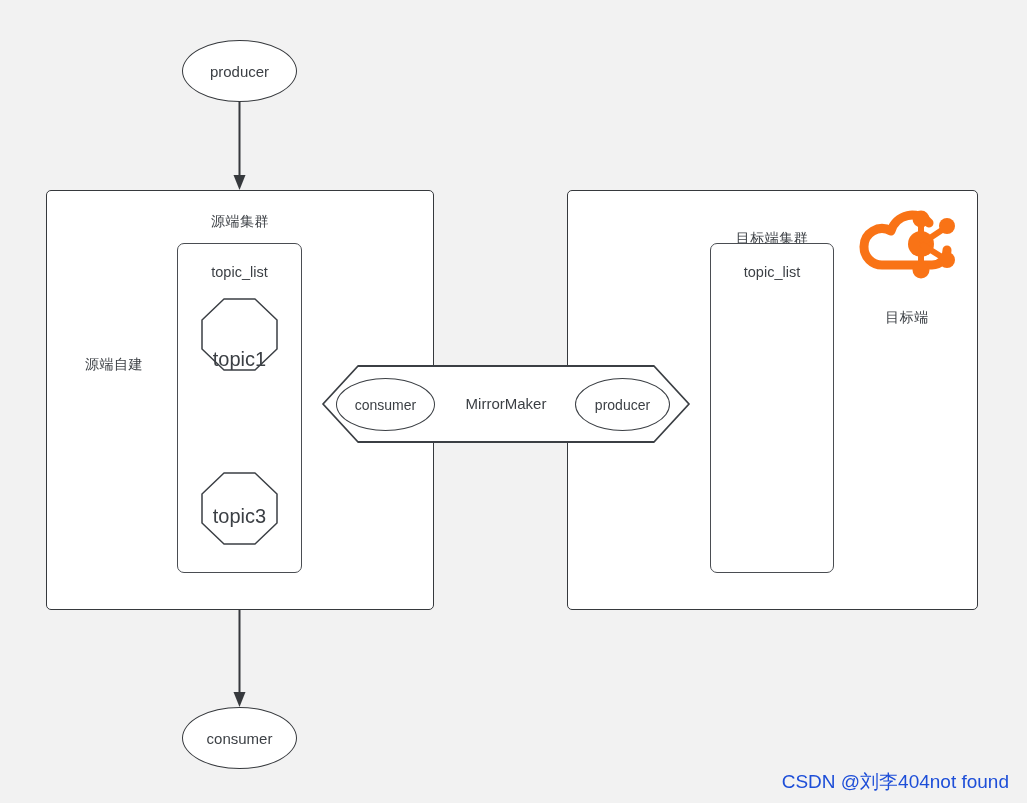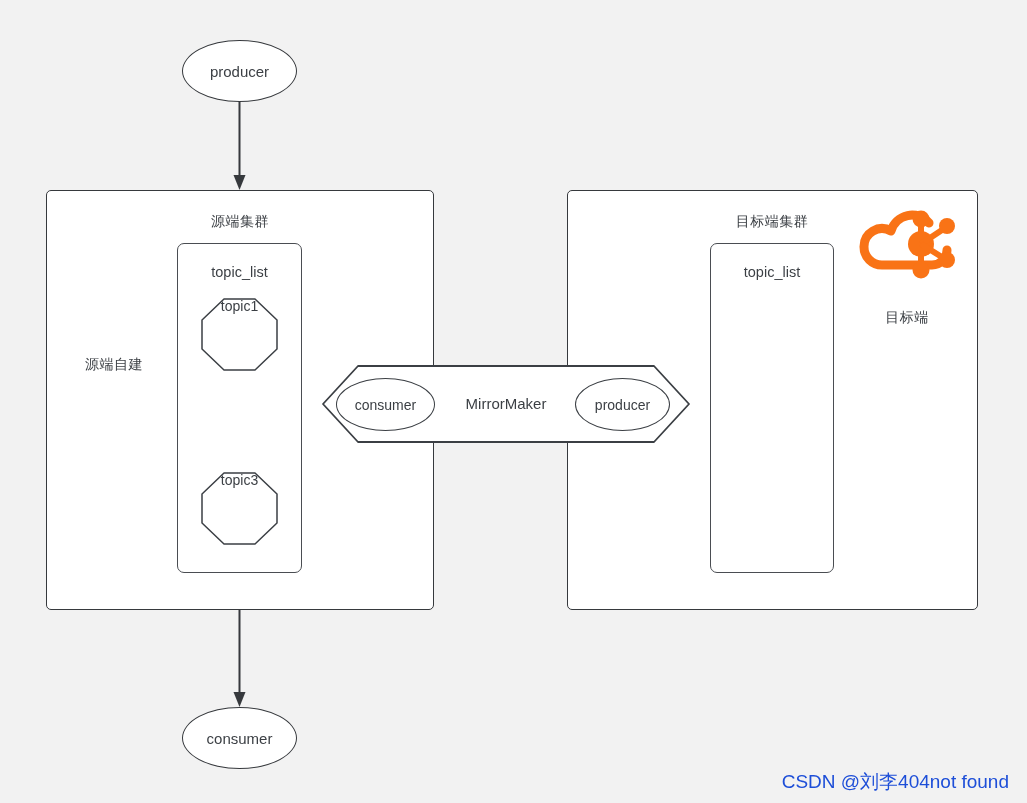--- a/index.html
+++ b/index.html
@@ -77,24 +77,24 @@
     align-items: center;
     justify-content: center;
     color: #3b3f44;
     font-size: 14px;
     z-index: 3;
   }
 
   
   .octagon {
     display: flex;
-    align-items: flex-start;
+    align-items: flex-end;
     justify-content: center;
     color: #3b3f44;
-    font-size: 14px;
+    font-size: 20px;
   }
   .octagon svg {
     position: absolute;
     inset: 0;
   }
   .octagon span {
     position: relative;
     z-index: 2;
   }
 
@@ -167,21 +167,21 @@
 
   <div class="node octagon" style="left:201px; top:472px; width:77px; height:56px;">
     <svg width="77" height="73" viewBox="0 0 77 73">
       <polygon points="23,1 54,1 76,22 76,51 54,72 23,72 1,51 1,22" fill="#ffffff" stroke="#3b3f44" stroke-width="1.5" stroke-linejoin="round"></polygon>
     </svg>
     <span>topic3</span>
   </div>
 
   <div class="node cluster-box" id="target-cluster-box" style="left:567px; top:190px; width:411px; height:420px;"></div>
 
-  <div class="label label-cn" style="left:712px; top:213px; width:120px;">目标端集群</div>
+  <div class="label label-cn" style="left:712px; top:230px; width:120px;">目标端集群</div>
 
   <div class="node logo" id="cloud-logo" style="left:857px; top:209px; width:100px; height:88px;">
     <svg width="100" height="88" viewBox="0 0 100 88">
 
       <path d="M72 14
                a22 22 0 0 0 -38 8
                a18 18 0 0 0 -27 16
                a18 18 0 0 0 18 18
                h50
                a15 15 0 0 0 15 -15" fill="none" stroke="#f97316" stroke-width="9" stroke-linecap="round" stroke-linejoin="round"></path>

